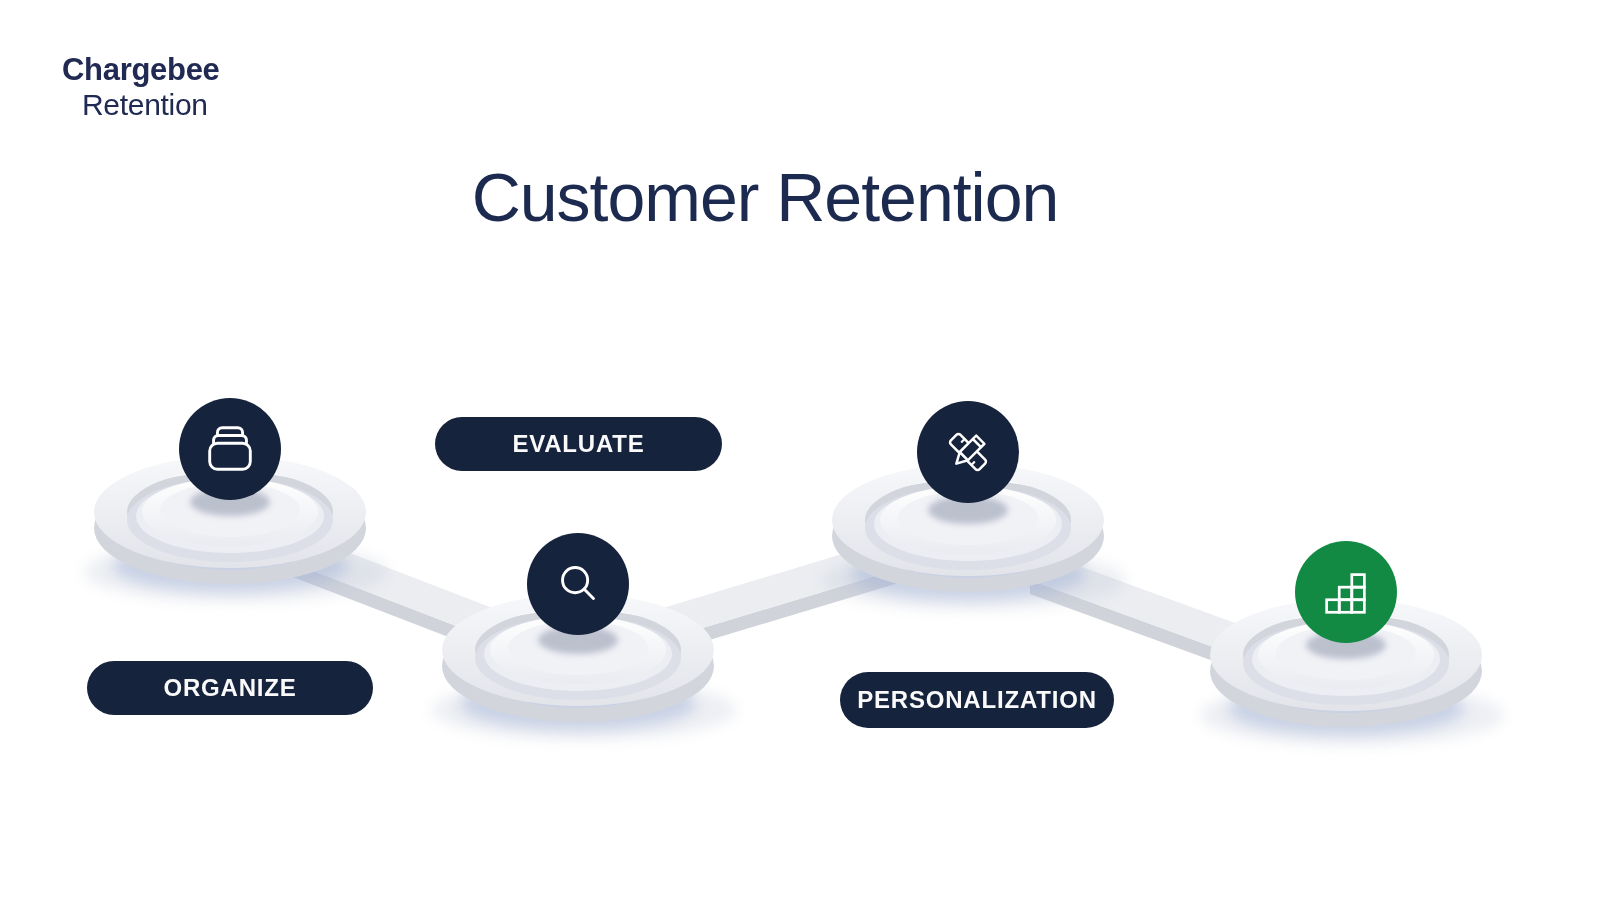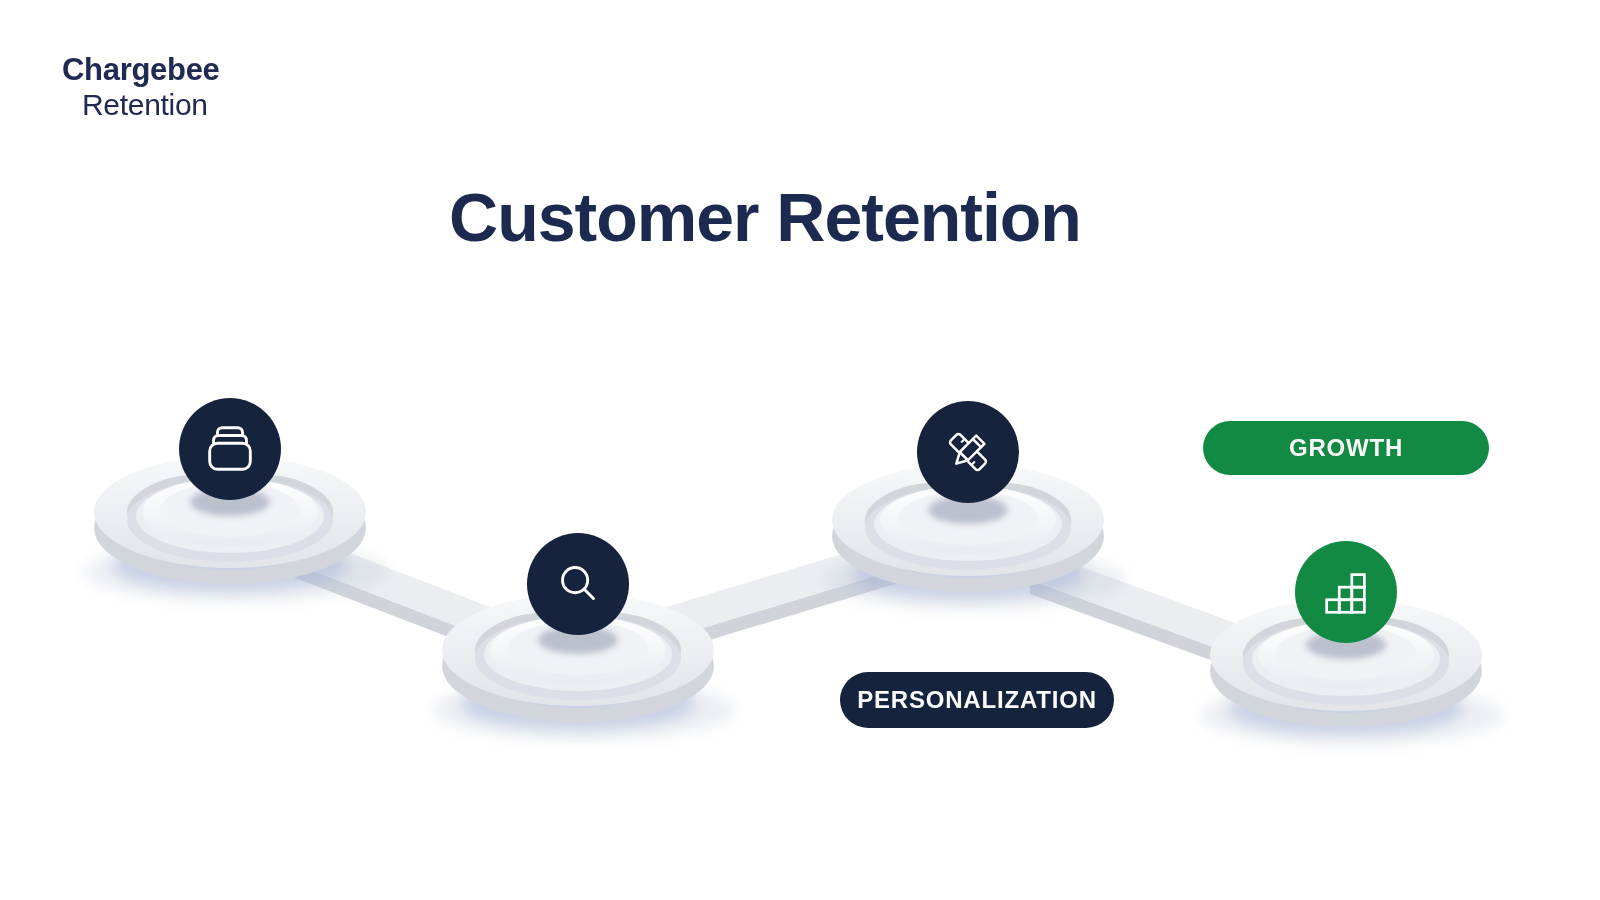--- a/index.html
+++ b/index.html
@@ -14,21 +14,21 @@
   body{font-family:"Liberation Sans", sans-serif;}
   .stage{position:relative;width:1600px;height:900px;background:#ffffff;overflow:hidden;margin:0 auto;}
 
   
   .logo{position:absolute;left:62px;top:52px;line-height:35px;color:var(--logo-navy);}
   .logo .brand{font-size:31px;font-weight:700;letter-spacing:-0.3px;}
   .logo .product{font-size:30px;font-weight:400;letter-spacing:-0.3px;margin-left:20px;}
 
   
   .title{position:absolute;left:0;top:158px;width:1530px;text-align:center;
-         font-size:68px;font-weight:700;letter-spacing:-1px;color:var(--title-navy);margin-top:20px;}
+         font-size:68px;font-weight:400;letter-spacing:-1px;color:var(--title-navy);}
 
   
   .beams{position:absolute;left:0;top:0;width:1600px;height:900px;z-index:1;}
 
   
   .plat{position:absolute;width:340px;height:220px;z-index:2;}
   .plat-1{left:60px;top:432px;}
   .plat-2{left:408px;top:570px;}
   .plat-3{left:798px;top:440px;}
   .plat-4{left:1176px;top:575px;}
@@ -164,16 +164,17 @@
         <rect x="-20" y="8" width="13" height="13"></rect>
         <rect x="-7" y="8" width="13" height="13"></rect>
         <rect x="6" y="8" width="13" height="13"></rect>
         <rect x="-7" y="-5" width="13" height="13"></rect>
         <rect x="6" y="-5" width="13" height="13"></rect>
         <rect x="6" y="-18" width="13" height="13"></rect>
       </g>
     </svg>
   </div>
 
+  <div class="pill pill-organize">ORGANIZE</div>
+  <div class="pill pill-evaluate">EVALUATE</div>
   <div class="pill pill-personalization">PERSONALIZATION</div>
-  <div class="pill pill-growth green">GROWTH</div>
 
 </div>
 
 </body></html>

